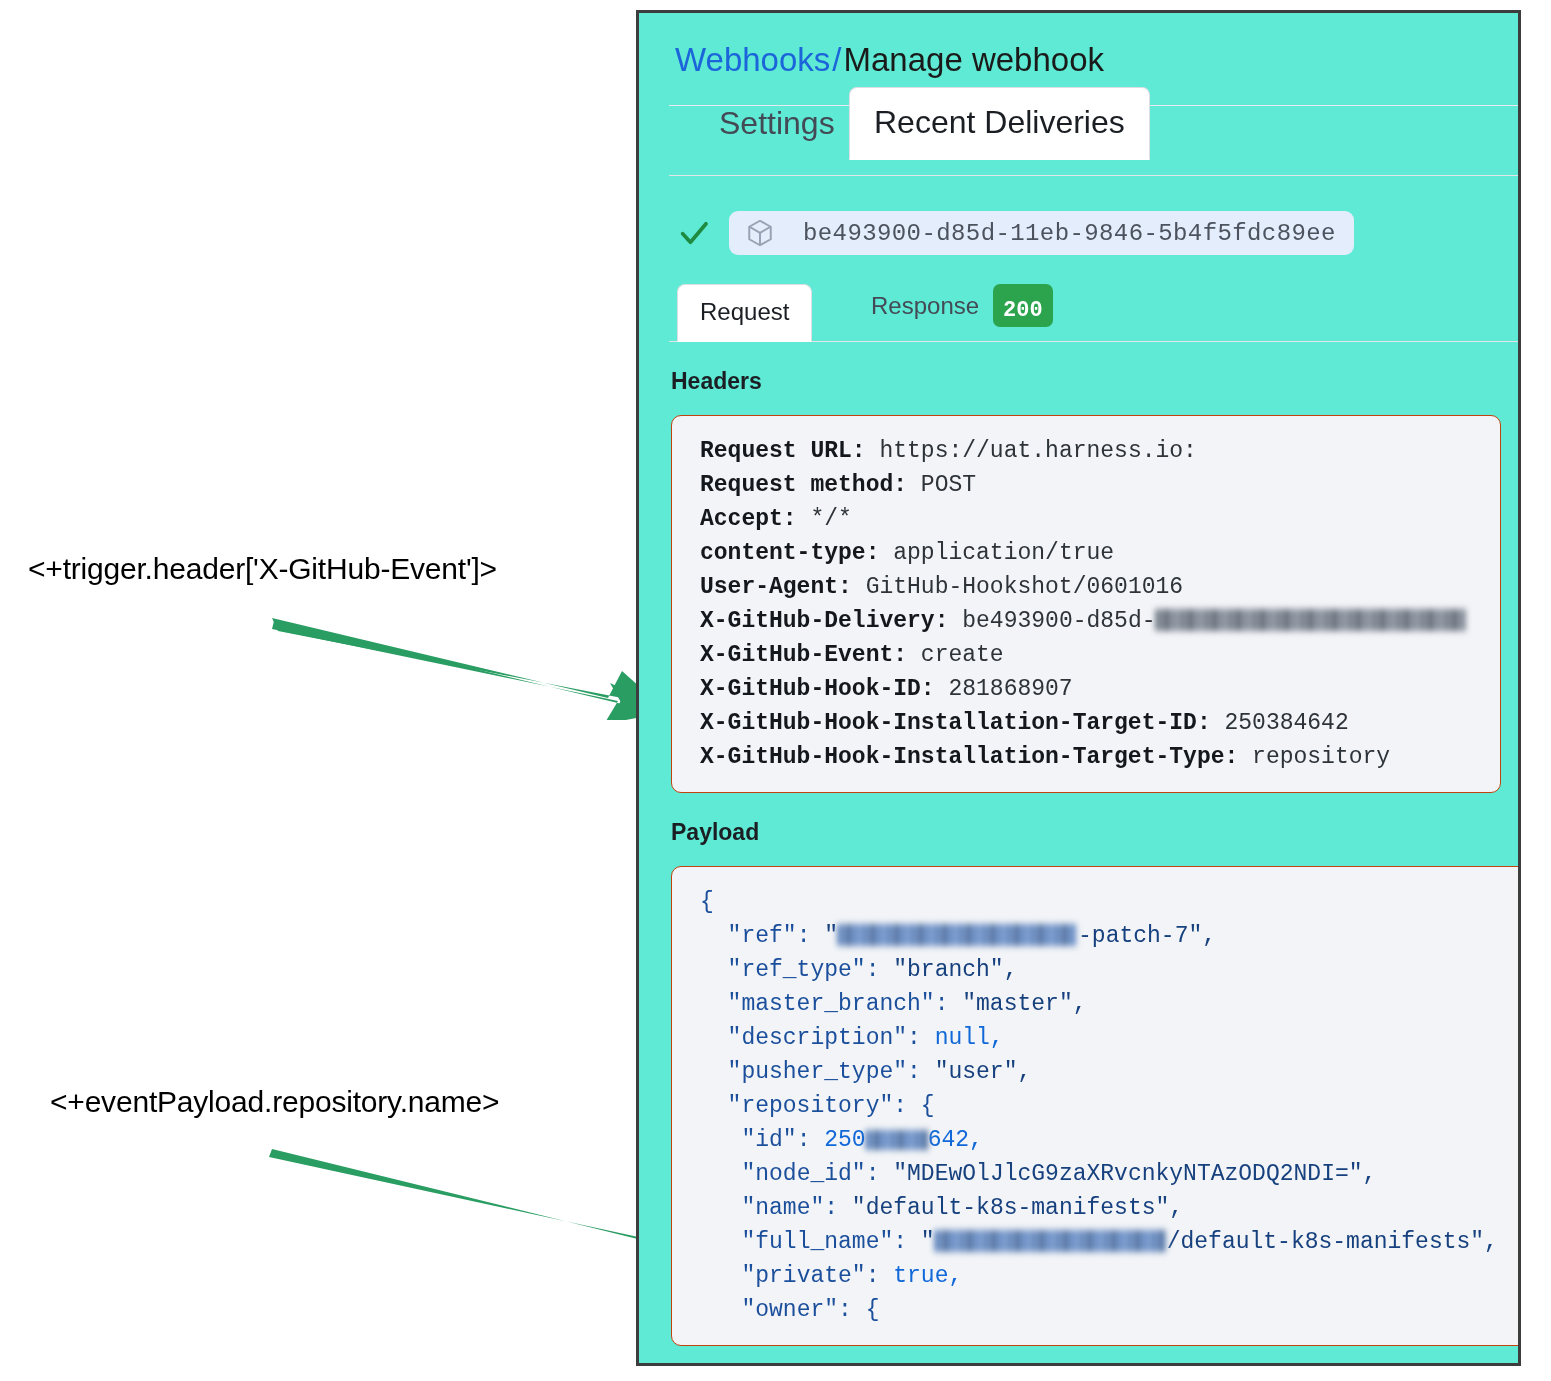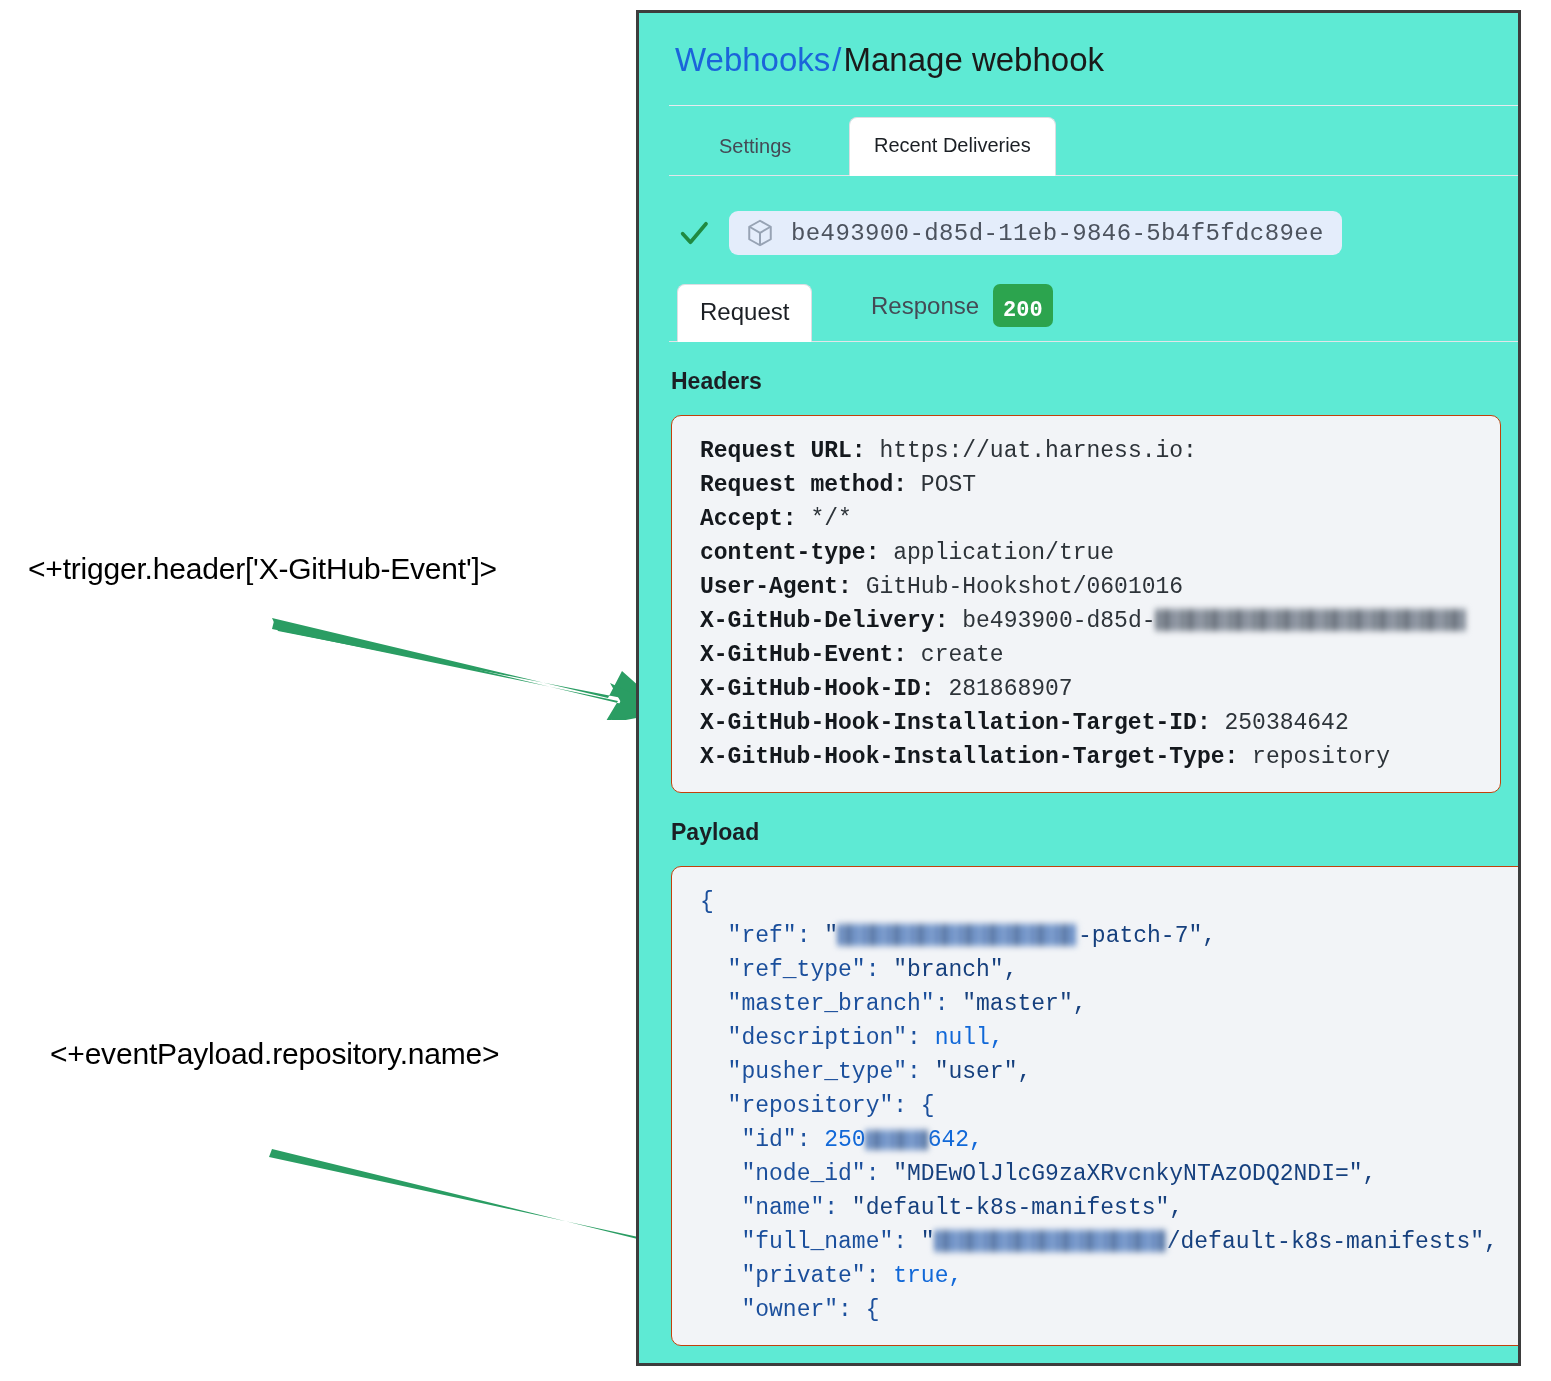--- a/index.html
+++ b/index.html
@@ -18,21 +18,21 @@
   
   .annot-label {
     position: absolute;
     font-family: "Liberation Sans", sans-serif;
     font-size: 30px;
     color: #000000;
     white-space: nowrap;
     letter-spacing: -0.2px;
   }
   #annot-label-1 { left: 28px;  top: 552px; }
-  #annot-label-2 { left: 50px;  top: 1037px; }
+  #annot-label-2 { left: 50px;  top: 1085px; }
 
   .annot-arrow {
     position: absolute;
     pointer-events: none;
   }
   #annot-arrow-1 { left: 270px; top: 605px;  width: 400px; height: 115px; }
   #annot-arrow-2 { left: 268px; top: 1135px; width: 450px; height: 135px; }
 
   
   #webhook-panel {
@@ -72,22 +72,22 @@
     height: 70px;
   }
   .tabstrip-outer .tab-underline {
     position: absolute;
     left: 0; right: 0; bottom: 0;
     height: 1px;
     background: #e3e5e9;
   }
   .tab-outer {
     position: absolute;
-    bottom: 0;
-    font-size: 20px;
+    bottom: 16px;
+    font-size: 32px;
     color: #3e4450;
     padding: 16px 24px 18px 24px;
     box-sizing: border-box;
     background: transparent;
     white-space: nowrap;
   }
   #tab-settings { left: 26px; color: #444a55; }
   #tab-recent-deliveries {
     left: 180px;
     background: #ffffff;
@@ -102,21 +102,21 @@
   .delivery-row {
     display: flex;
     align-items: center;
     margin: 34px 0 0 38px;
     height: 46px;
   }
   .check-icon { width: 34px; height: 34px; flex: 0 0 auto; }
   .delivery-chip {
     display: flex;
     align-items: center;
-    gap: 16px;
+    gap: 28px;
     background: #e4edfb;
     border-radius: 9px;
     padding: 7px 18px 7px 16px;
     margin-left: 18px;
   }
   .delivery-chip .pkg-icon { width: 30px; height: 30px; display:block; }
   .delivery-chip .delivery-id {
     font-family: "Liberation Mono", monospace;
     font-size: 24px;
     color: #4c535e;

